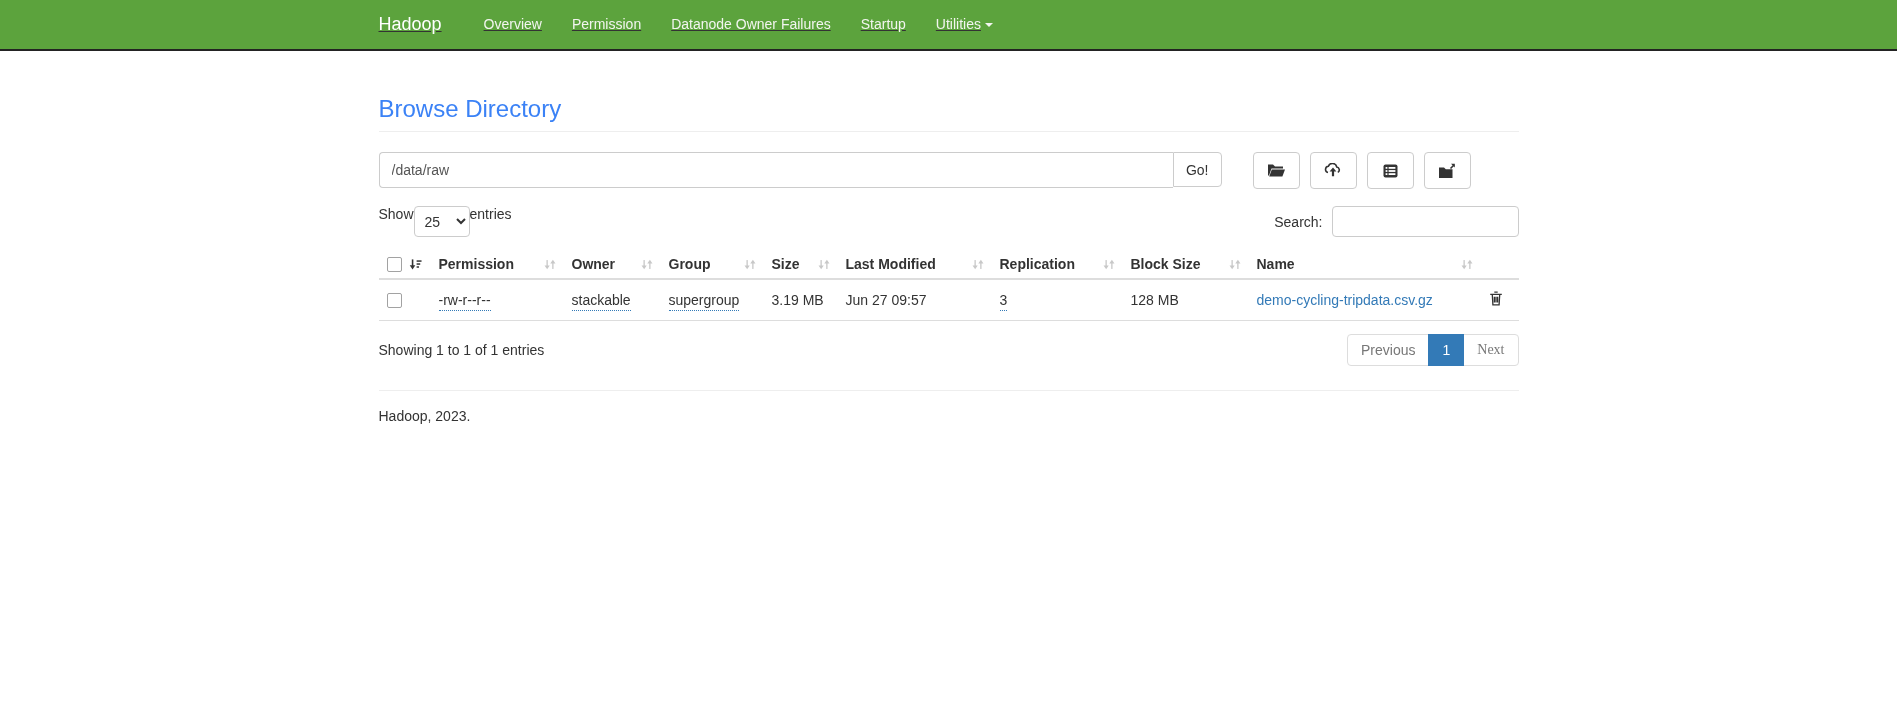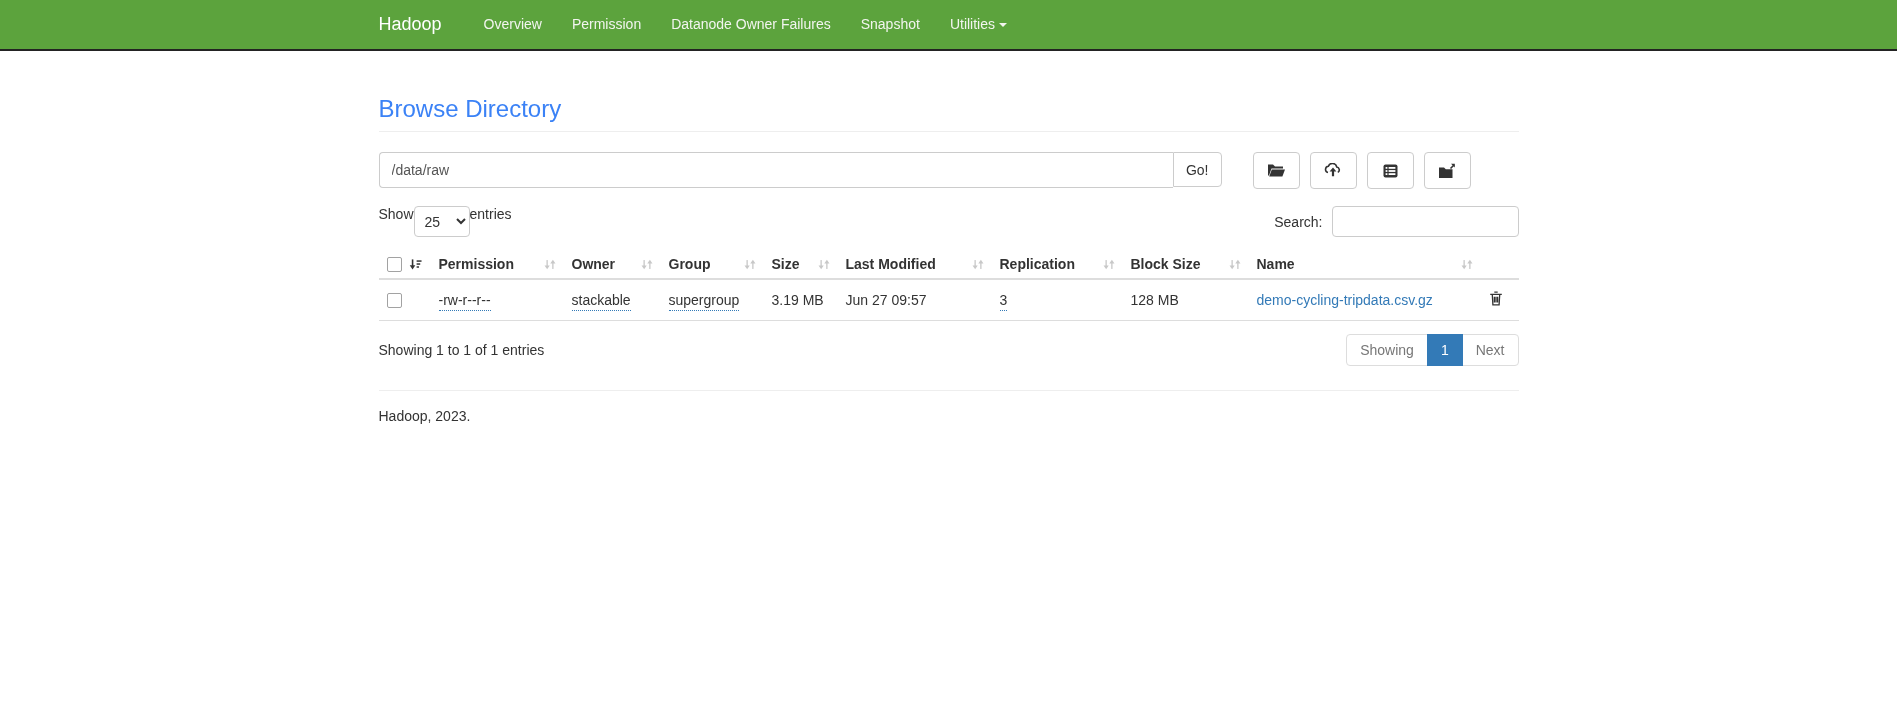--- a/index.html
+++ b/index.html
@@ -11,21 +11,21 @@
     font-size: 14px; color: #333;
   }
 
   
   .navbar {
     height: 51px; background: #5ca33d;
     border-bottom: 2px solid #232323;
     width: 100%;
   }
   .container { width: 1170px; margin: 0 auto; padding: 0 15px; }
-  .navbar .container { display: flex; align-items: stretch; }
+  .navbar .container { display: flex; align-items: stretch; text-decoration: underline; }
   .navbar-brand {
     color: #fff; font-size: 18px; line-height: 49px;
     padding: 0 15px 0 0; text-decoration: none; display: block;
   }
   .navbar-nav { display: flex; margin-left: 12px; }
   .nav-link {
     color: #f2f5ef; font-size: 14px; line-height: 49px;
     padding: 0 15px; text-decoration: none; display: block; cursor: pointer;
   }
   .caret {
@@ -113,40 +113,40 @@
     display: flex; justify-content: space-between; align-items: center;
     margin-top: 13px;
   }
   .dt-info { font-size: 14px; color: #333; }
   .pagination { display: flex; }
   .page-btn {
     padding: 7px 13px; font-size: 14px; color: #777; background: #fff;
     border: 1px solid #ddd; margin-left: -1px; cursor: pointer; text-decoration: none;
   }
   .page-btn.first { border-radius: 4px 0 0 4px; margin-left: 0; }
-  .page-btn.last { border-radius: 0 4px 4px 0; }
+  .page-btn.last { border-radius: 0 4px 4px 0; font-family: Liberation Serif, serif; }
   .page-btn.active {
     background: #337ab7; border-color: #337ab7; color: #fff; z-index: 2;
   }
 
   
   .footer-rule { border: none; border-top: 1px solid #eee; margin: 24px 0 17px; }
   .site-footer { font-size: 14px; color: #333; margin-bottom: 40px; }
 </style>
 </head>
 <body>
 
 <nav class="navbar">
   <div class="container">
     <a class="navbar-brand">Hadoop</a>
     <div class="navbar-nav">
       <a class="nav-link">Overview</a>
       <a class="nav-link">Permission</a>
       <a class="nav-link">Datanode Owner Failures</a>
-      <a class="nav-link">Snapshot</a>
+      <a class="nav-link">Startup</a>
       <a class="nav-link"><span>Utilities</span><span class="caret"></span></a>
     </div>
   </div>
 </nav>
 
 <div class="container">
 
   <h1 class="page-title">Browse Directory</h1>
 
   <div class="path-row">
@@ -378,21 +378,21 @@
             </span>
           </button>
         </td>
       </tr>
     </tbody>
   </table>
 
   <div class="table-footer">
     <div class="dt-info">Showing 1 to 1 of 1 entries</div>
     <div class="pagination">
-      <a class="page-btn first">Showing</a>
+      <a class="page-btn first">Previous</a>
       <a class="page-btn active">1</a>
       <a class="page-btn last">Next</a>
     </div>
   </div>
 
   <hr class="footer-rule">
   <div class="site-footer">Hadoop, 2023.</div>
 
 </div>
 

